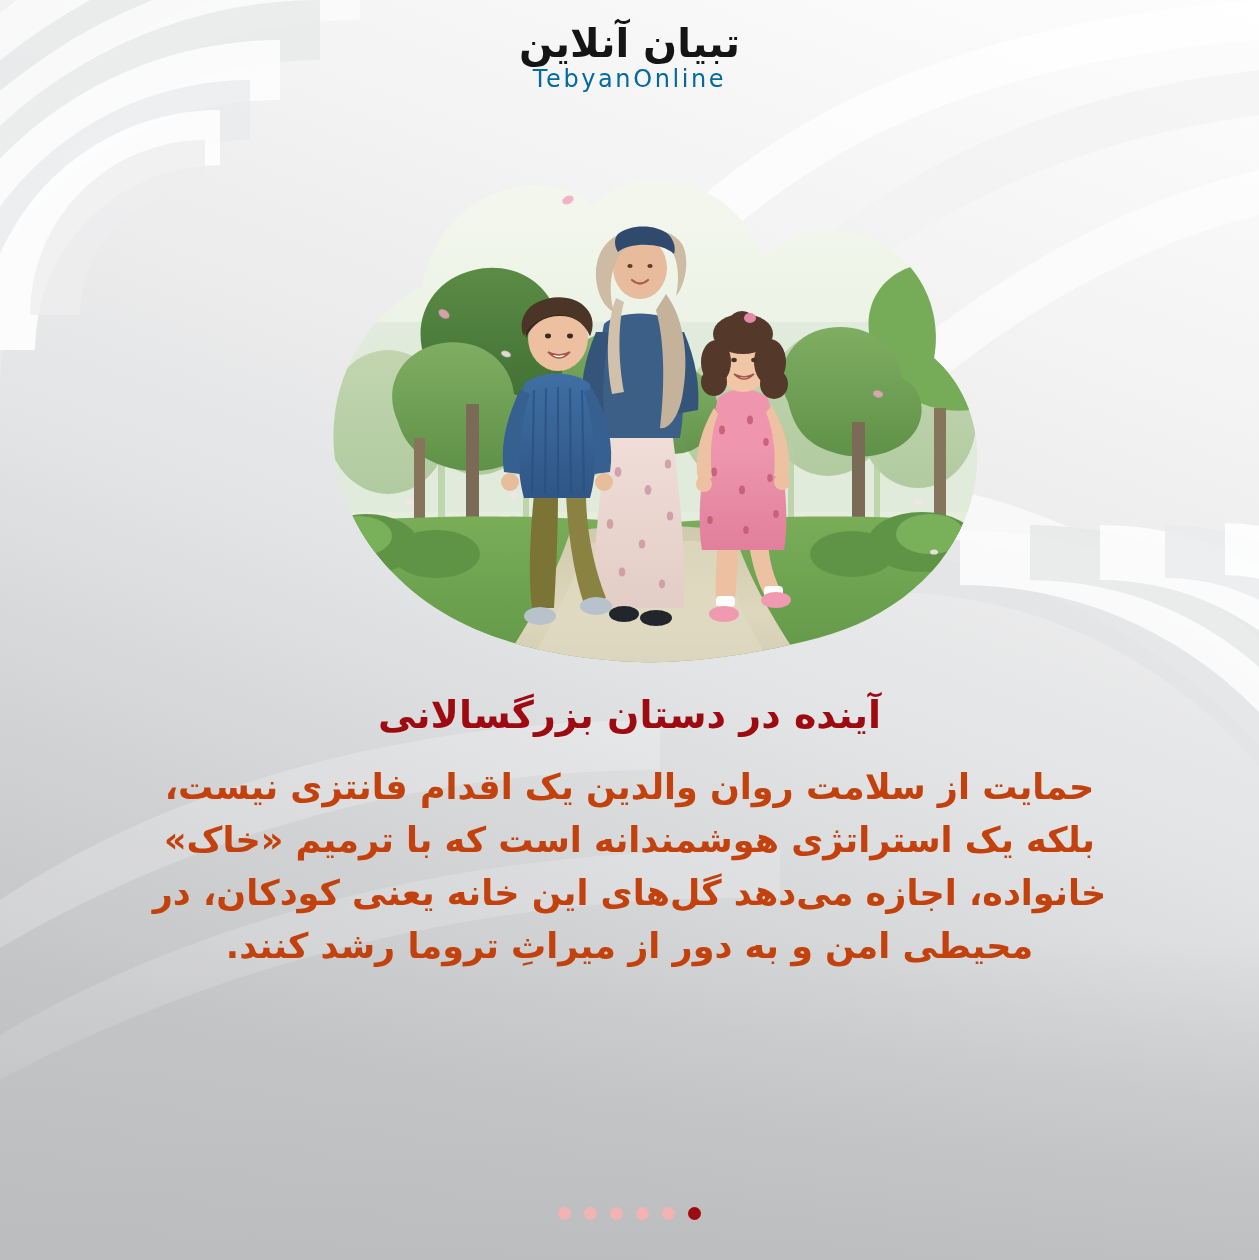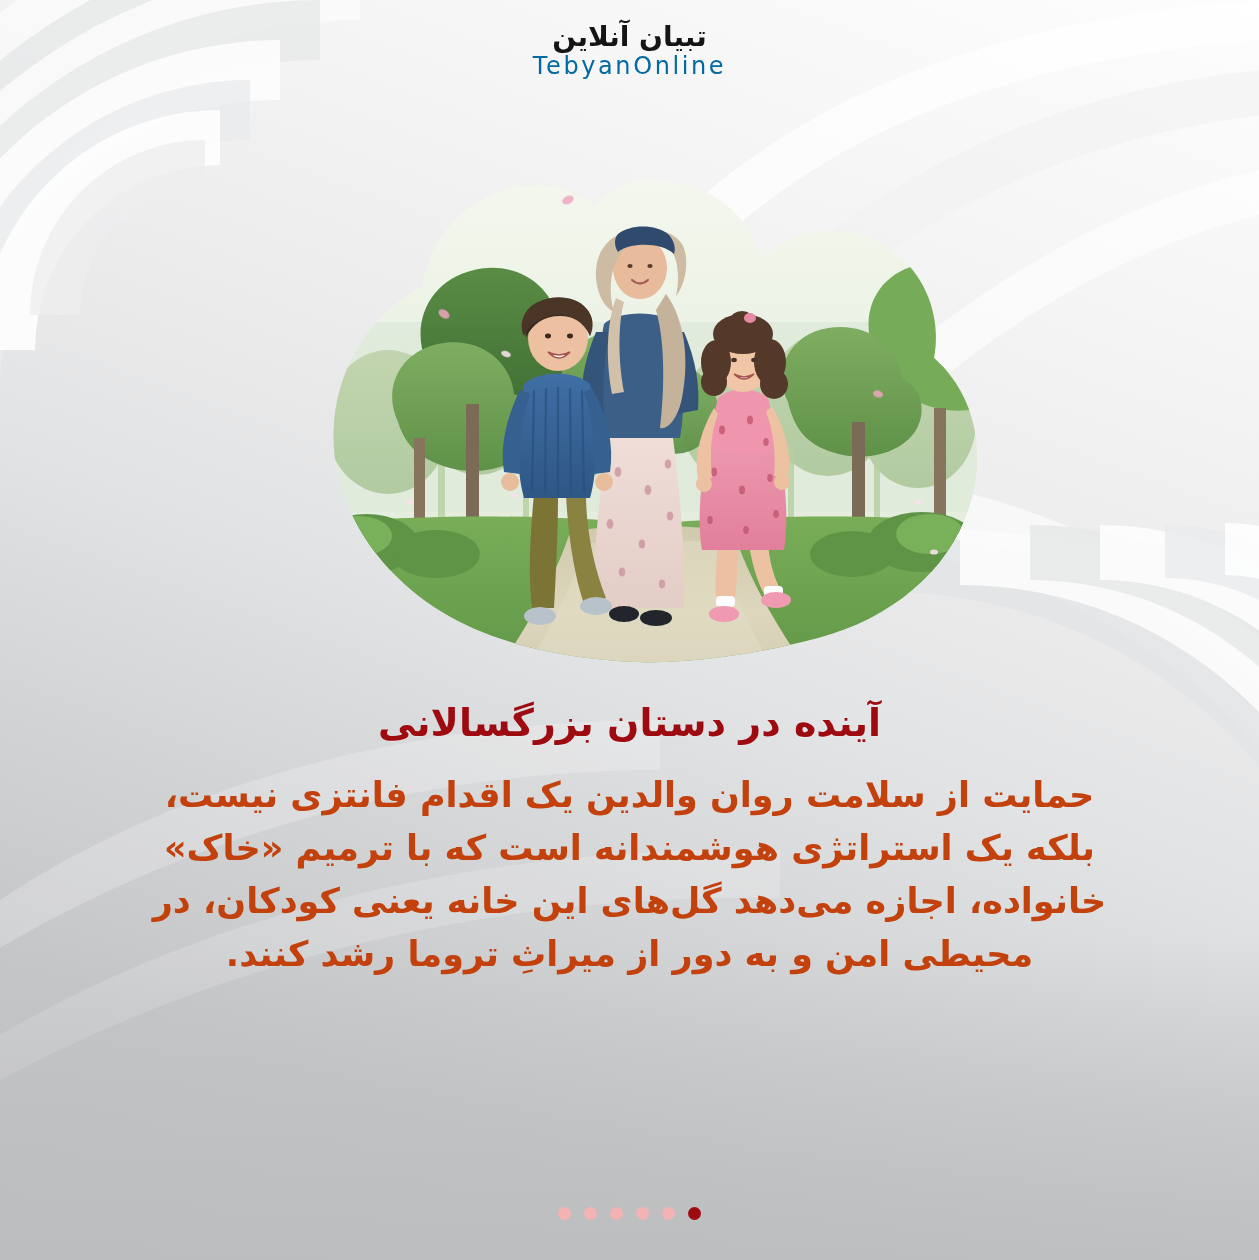--- a/index.html
+++ b/index.html
@@ -50,21 +50,21 @@
     position: absolute;
     top: 22px;
     left: 0; right: 0;
     display: flex;
     flex-direction: column;
     align-items: center;
     gap: 2px;
     z-index: 6;
   }
   .logo-fa {
-    font-size: 28px;
+    font-size: 40px;
     font-weight: 700;
     color: #151515;
     letter-spacing: -1px;
     line-height: 1.05;
     direction: rtl;
   }
   .logo-en {
     font-size: 24px;
     font-weight: 400;
     color: #0369a1;
@@ -92,21 +92,21 @@
     text-align: center;
     direction: rtl;
     z-index: 5;
   }
   .headline {
     color: #9d0b11;
     font-size: 38px;
     font-weight: 700;
     line-height: 47px;
     letter-spacing: -0.5px;
-    margin: 12px auto;
+    margin: 4px auto;
     width: 640px;
     text-shadow: 0 1px 0 rgba(255,255,255,0.18);
   }
   .headline .l2 { display:block; }
   .body-copy {
     margin: 22px auto 0;
     width: 960px;
     color: #c2410c;
     font-size: 35px;
     font-weight: 700;

